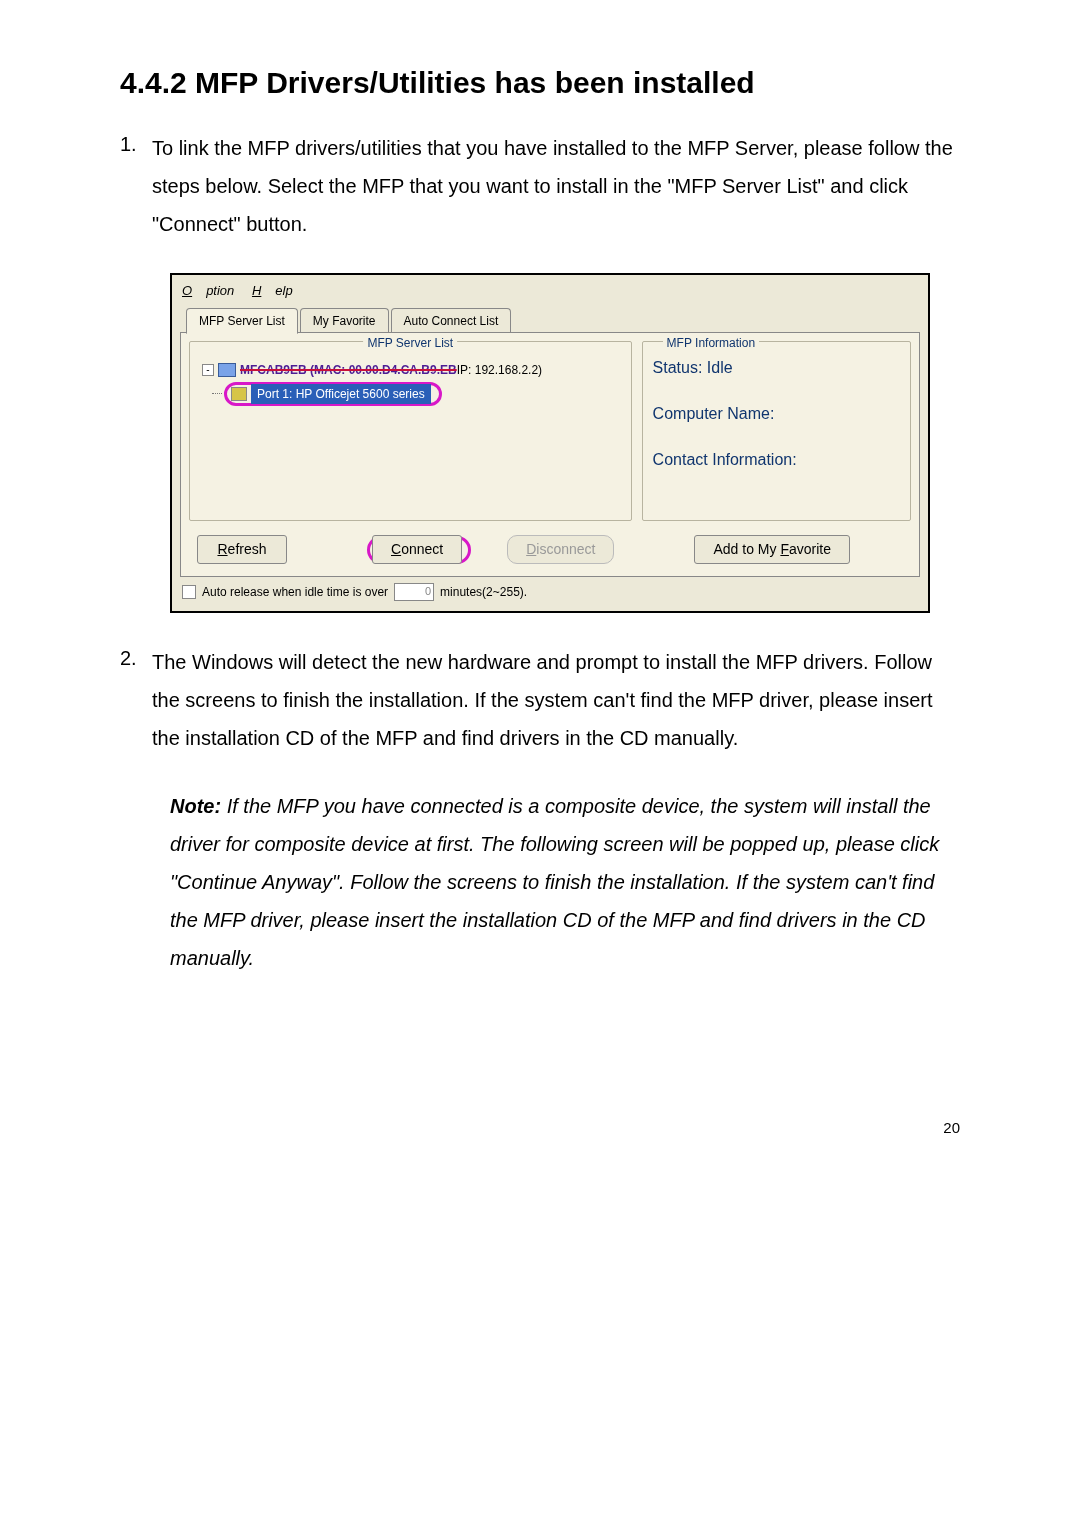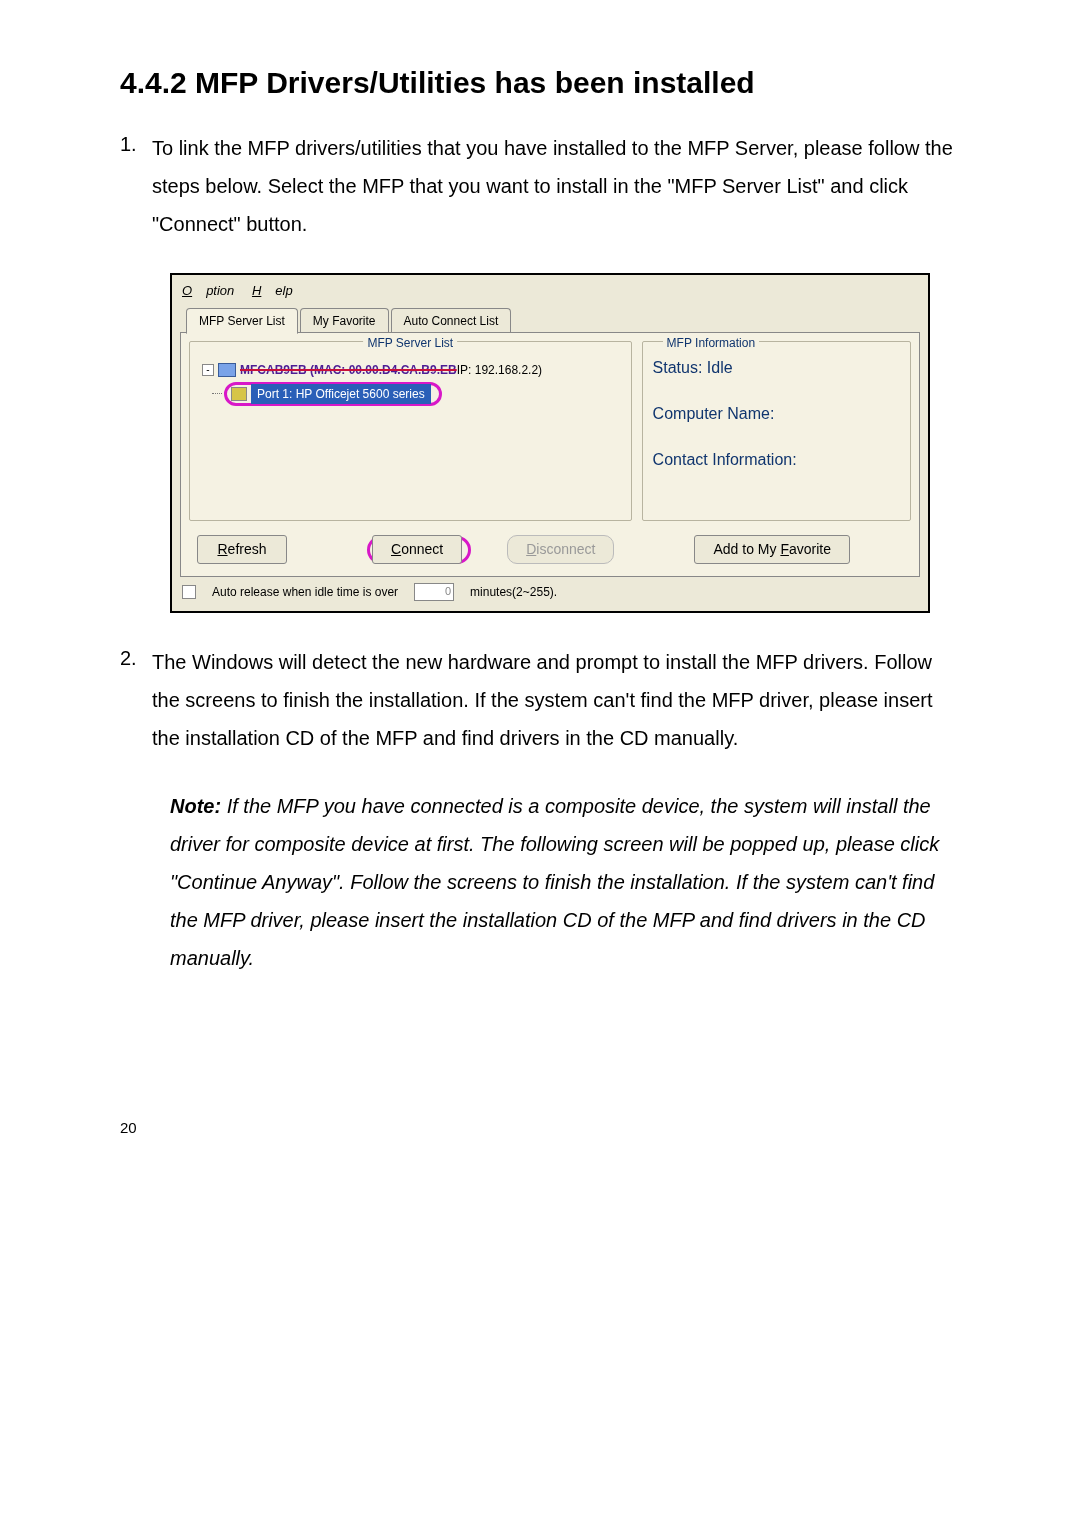--- a/index.html
+++ b/index.html
@@ -179,39 +179,39 @@
   }
   .btn.disabled { color: #999; border-color: #bbb; border-radius: 10px; }
   .connect-oval {
     border: 3px solid #d818c8;
     border-radius: 18px;
     padding: 0 6px 0 2px;
     display: flex; align-items: center;
     height: 28px;
   }
   .auto-release {
-    display: flex; align-items: center; gap: 16px;
+    display: flex; align-items: center; gap: 6px;
     padding: 6px 2px 2px 2px;
     font-size: 12px;
   }
   .checkbox {
     width: 14px; height: 14px; background: #fff; border: 1px solid #888;
   }
   .spin {
     width: 40px; height: 18px; background: #fff; border: 1px solid #888;
     display: inline-flex; align-items: center; justify-content: flex-end;
     padding-right: 2px; font-size: 11px; color: #888;
   }
   .note-para {
     line-height: 1.9;
     margin-left: 50px;
     margin-top: 20px;
   }
   .page-number {
-    text-align: left; font-size: 15px; margin-top: 140px;
+    text-align: right; font-size: 15px; margin-top: 140px;
   }
 </style>
 </head>
 <body>
 
 <h2>4.4.2    MFP Drivers/Utilities has been installed</h2>
 
 <div class="list-item">
   <div class="list-number">1.</div>
   <div class="list-body">To link the MFP drivers/utilities that you have installed to the MFP Server, please follow the steps below. Select the MFP that you want to install in the "MFP Server List" and click "Connect" button.</div>

